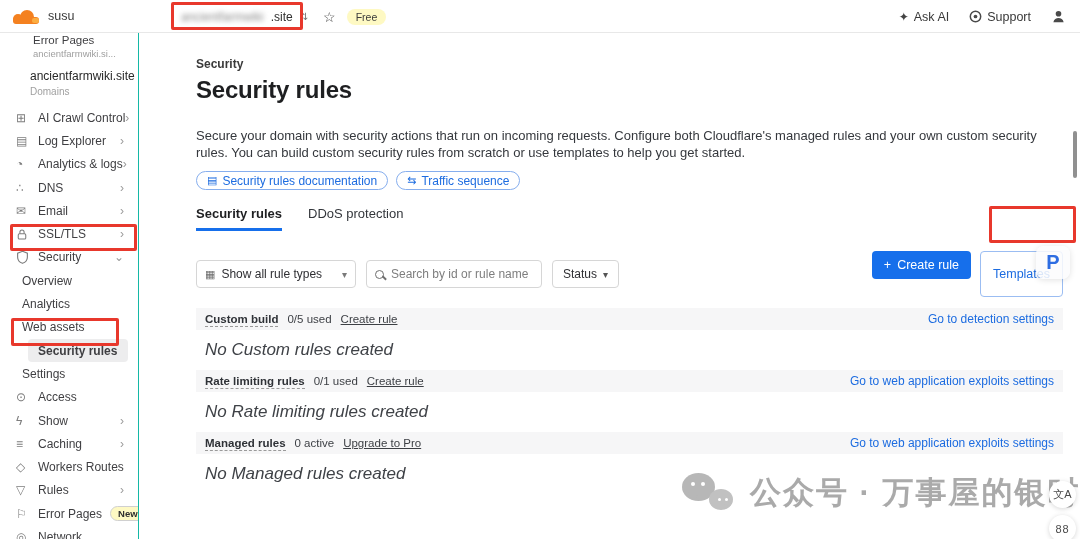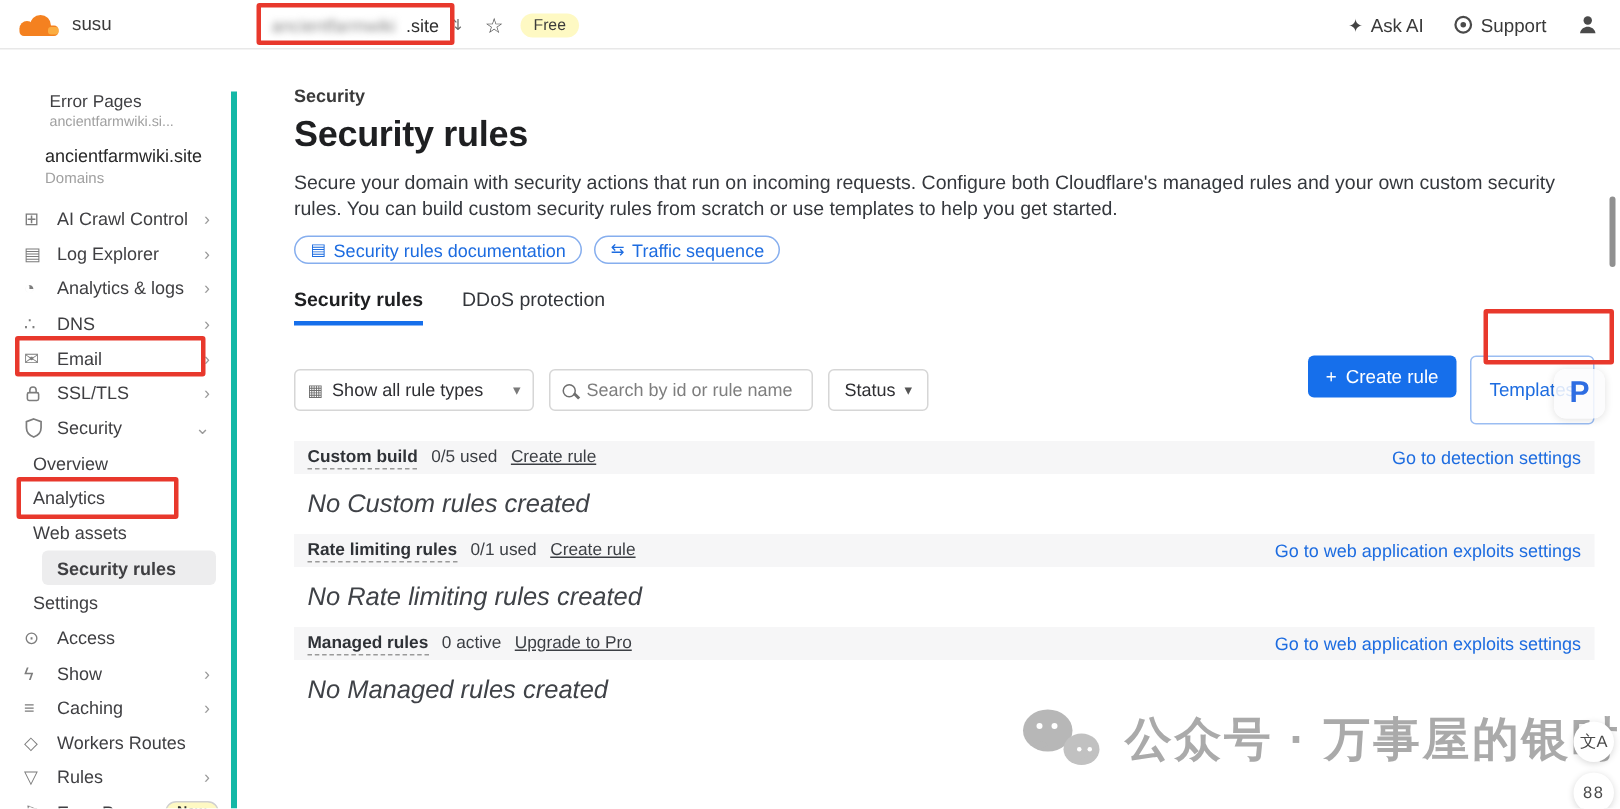--- a/index.html
+++ b/index.html
@@ -23,43 +23,43 @@
   .updown { font-size:10px; color:#6c6c6c; }
   .star { font-size:14px; color:#474747; margin-left:8px; cursor:pointer; }
   .freepill { background:#fef9c3; color:#3b3b3b; font-size:10.5px; padding:2px 9px;
               border-radius:9px; margin-left:4px; }
   .topright { position:absolute; right:14px; top:0; height:33px; display:flex; align-items:center;
               gap:20px; font-size:12.5px; color:#393939; }
   .topitem { display:flex; align-items:center; gap:5px; cursor:pointer; }
   .sparkle { font-size:12px; color:#444; }
 
   
-  .sidebar { position:absolute; top:33px; left:0; bottom:0; width:158px; background:#fff;
-             border-right:4px solid #14b8a6; overflow:hidden; font-size:12px; color:#3f3f42;margin-top:28px; }
+  .sidebar { position:absolute; top:33px; left:0; bottom:0; width:139px; background:#fff;
+             border-right:1px solid #14b8a6; overflow:hidden; font-size:12px; color:#3f3f42; }
   .sb-partial { padding:1px 0 0 33px; }
   .sb-partial .l1 { font-size:11.5px; color:#3f3f42; }
   .sb-partial .l2 { font-size:9.5px; color:#a0a0a0; margin-top:2px; }
   .sb-site { padding:10px 0 0 30px; }
   .sb-site .dom { font-size:12px; color:#282828; }
   .sb-site .sub { font-size:10px; color:#a0a0a0; margin-top:3px; }
   .sb-list { margin-top:9px; }
   .sb-item { height:23.3px; display:flex; align-items:center; padding:0 14px 0 16px; cursor:pointer; }
   .sb-ico { width:22px; color:#7d7d7d; font-size:12px; flex:none; display:flex; align-items:center; }
   .sb-label { flex:1; white-space:nowrap; }
   .sb-chev { color:#9b9b9b; font-size:12px; }
   .sb-sub { height:23.3px; display:flex; align-items:center; padding-left:22px; margin-right:10px; cursor:pointer; }
   .sb-sub.active { margin-left:28px; padding-left:10px; background:#ededee; border-radius:4px; font-weight:700; }
   .badge-new { margin-left:8px; border:1px solid #d0d0d0; border-radius:8px; padding:1px 7px;
                font-size:9.5px; font-weight:700; color:#2f2f2f; background:#fef9c3; }
 
   
   .main { position:absolute; top:33px; left:170px; right:0; bottom:0; padding:24px 17px 0 26px; overflow:hidden; }
   .eyebrow { font-size:12px; font-weight:700; color:#3a3a3a; }
   h1.pagetitle { margin-top:5px; font-size:24px; color:#1e1f21; letter-spacing:-0.2px; }
-  .desc { margin-top:9px; font-size:13px; line-height:17px; color:#35383d; max-width:872px; }
+  .desc { margin-top:23px; font-size:13px; line-height:17px; color:#35383d; max-width:872px; }
   .pillrow { margin-top:10px; display:flex; gap:8px; }
   .pill { display:inline-flex; align-items:center; gap:5px; height:19px; padding:0 10px;
           border:1px solid #86aeee; border-radius:10px; color:#1d6ce0; font-size:12px;
           background:#fff; cursor:pointer; }
   .pill .pic { font-size:11px; }
   .tabs { margin-top:16px; display:flex; gap:26px; }
   .tab { font-size:13px; padding-bottom:7px; color:#33363b; cursor:pointer; border-bottom:3px solid transparent; }
   .tab.active { font-weight:700; color:#1e1f21; border-bottom-color:#166feb; }
   .filterrow { margin-top:20px; display:flex; align-items:center; gap:10px; }
   .select { width:160px; height:28px; border:1px solid #d6d6d6; border-radius:4px; background:#fff;

